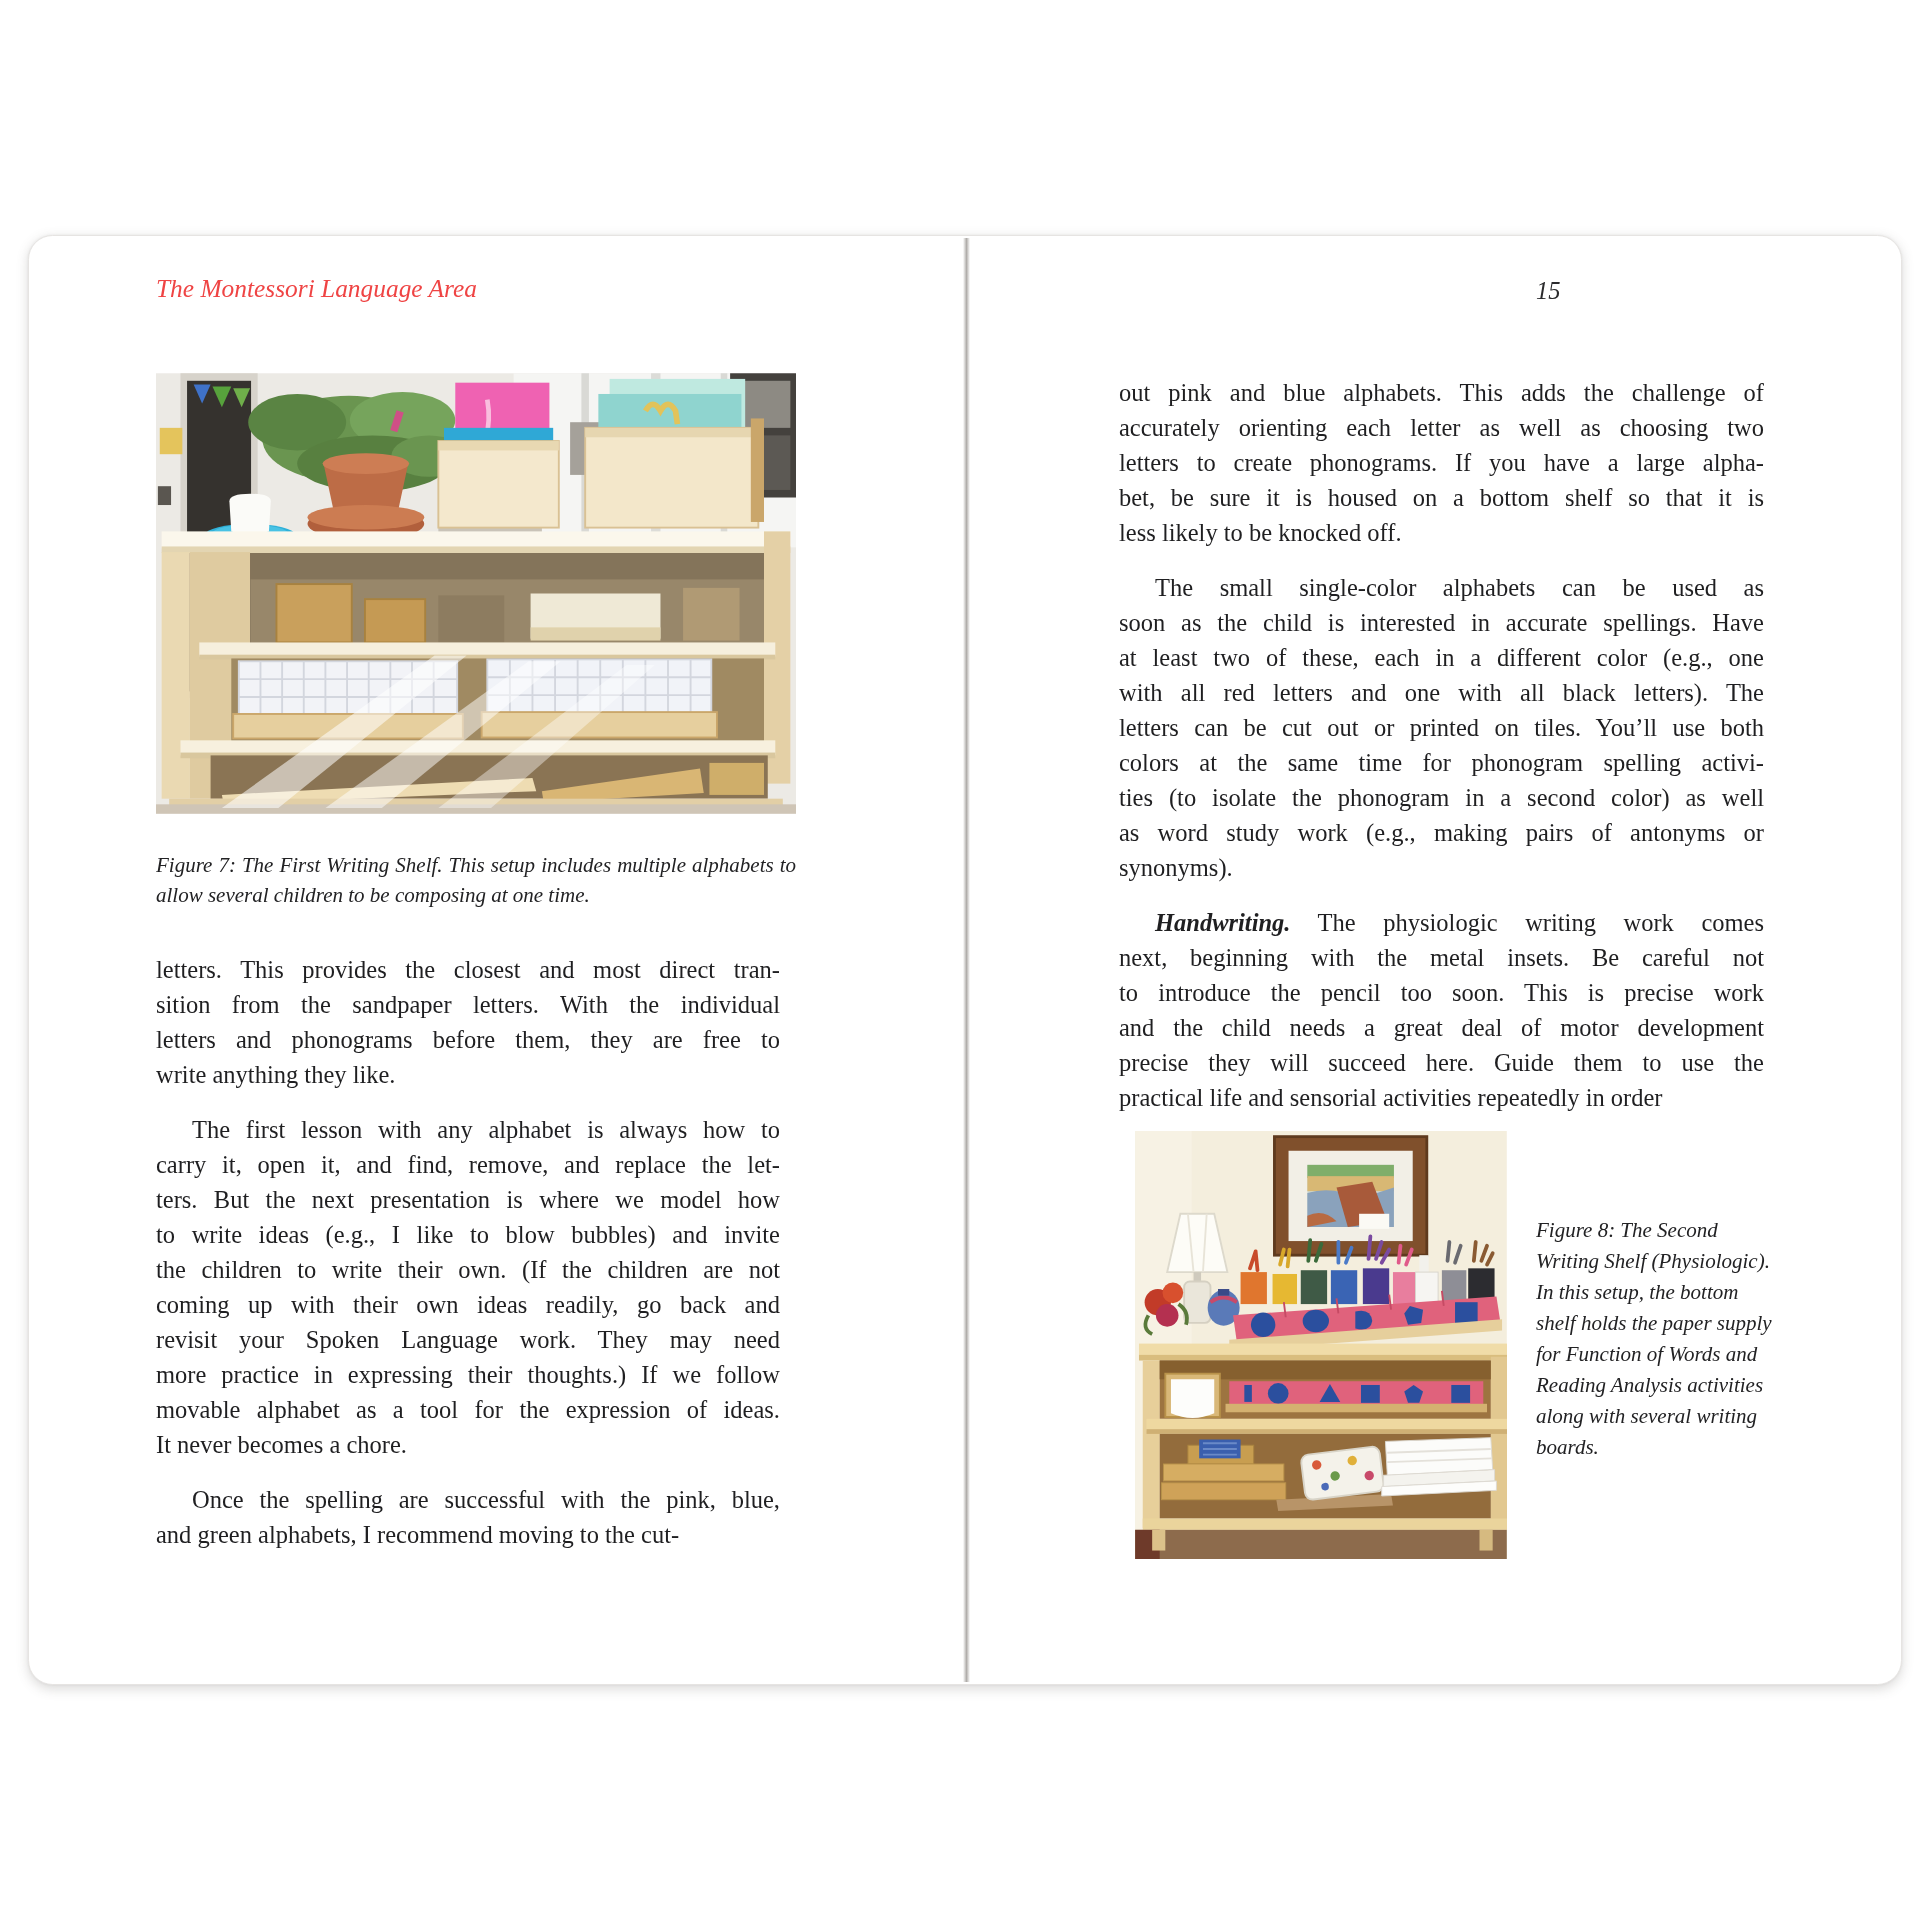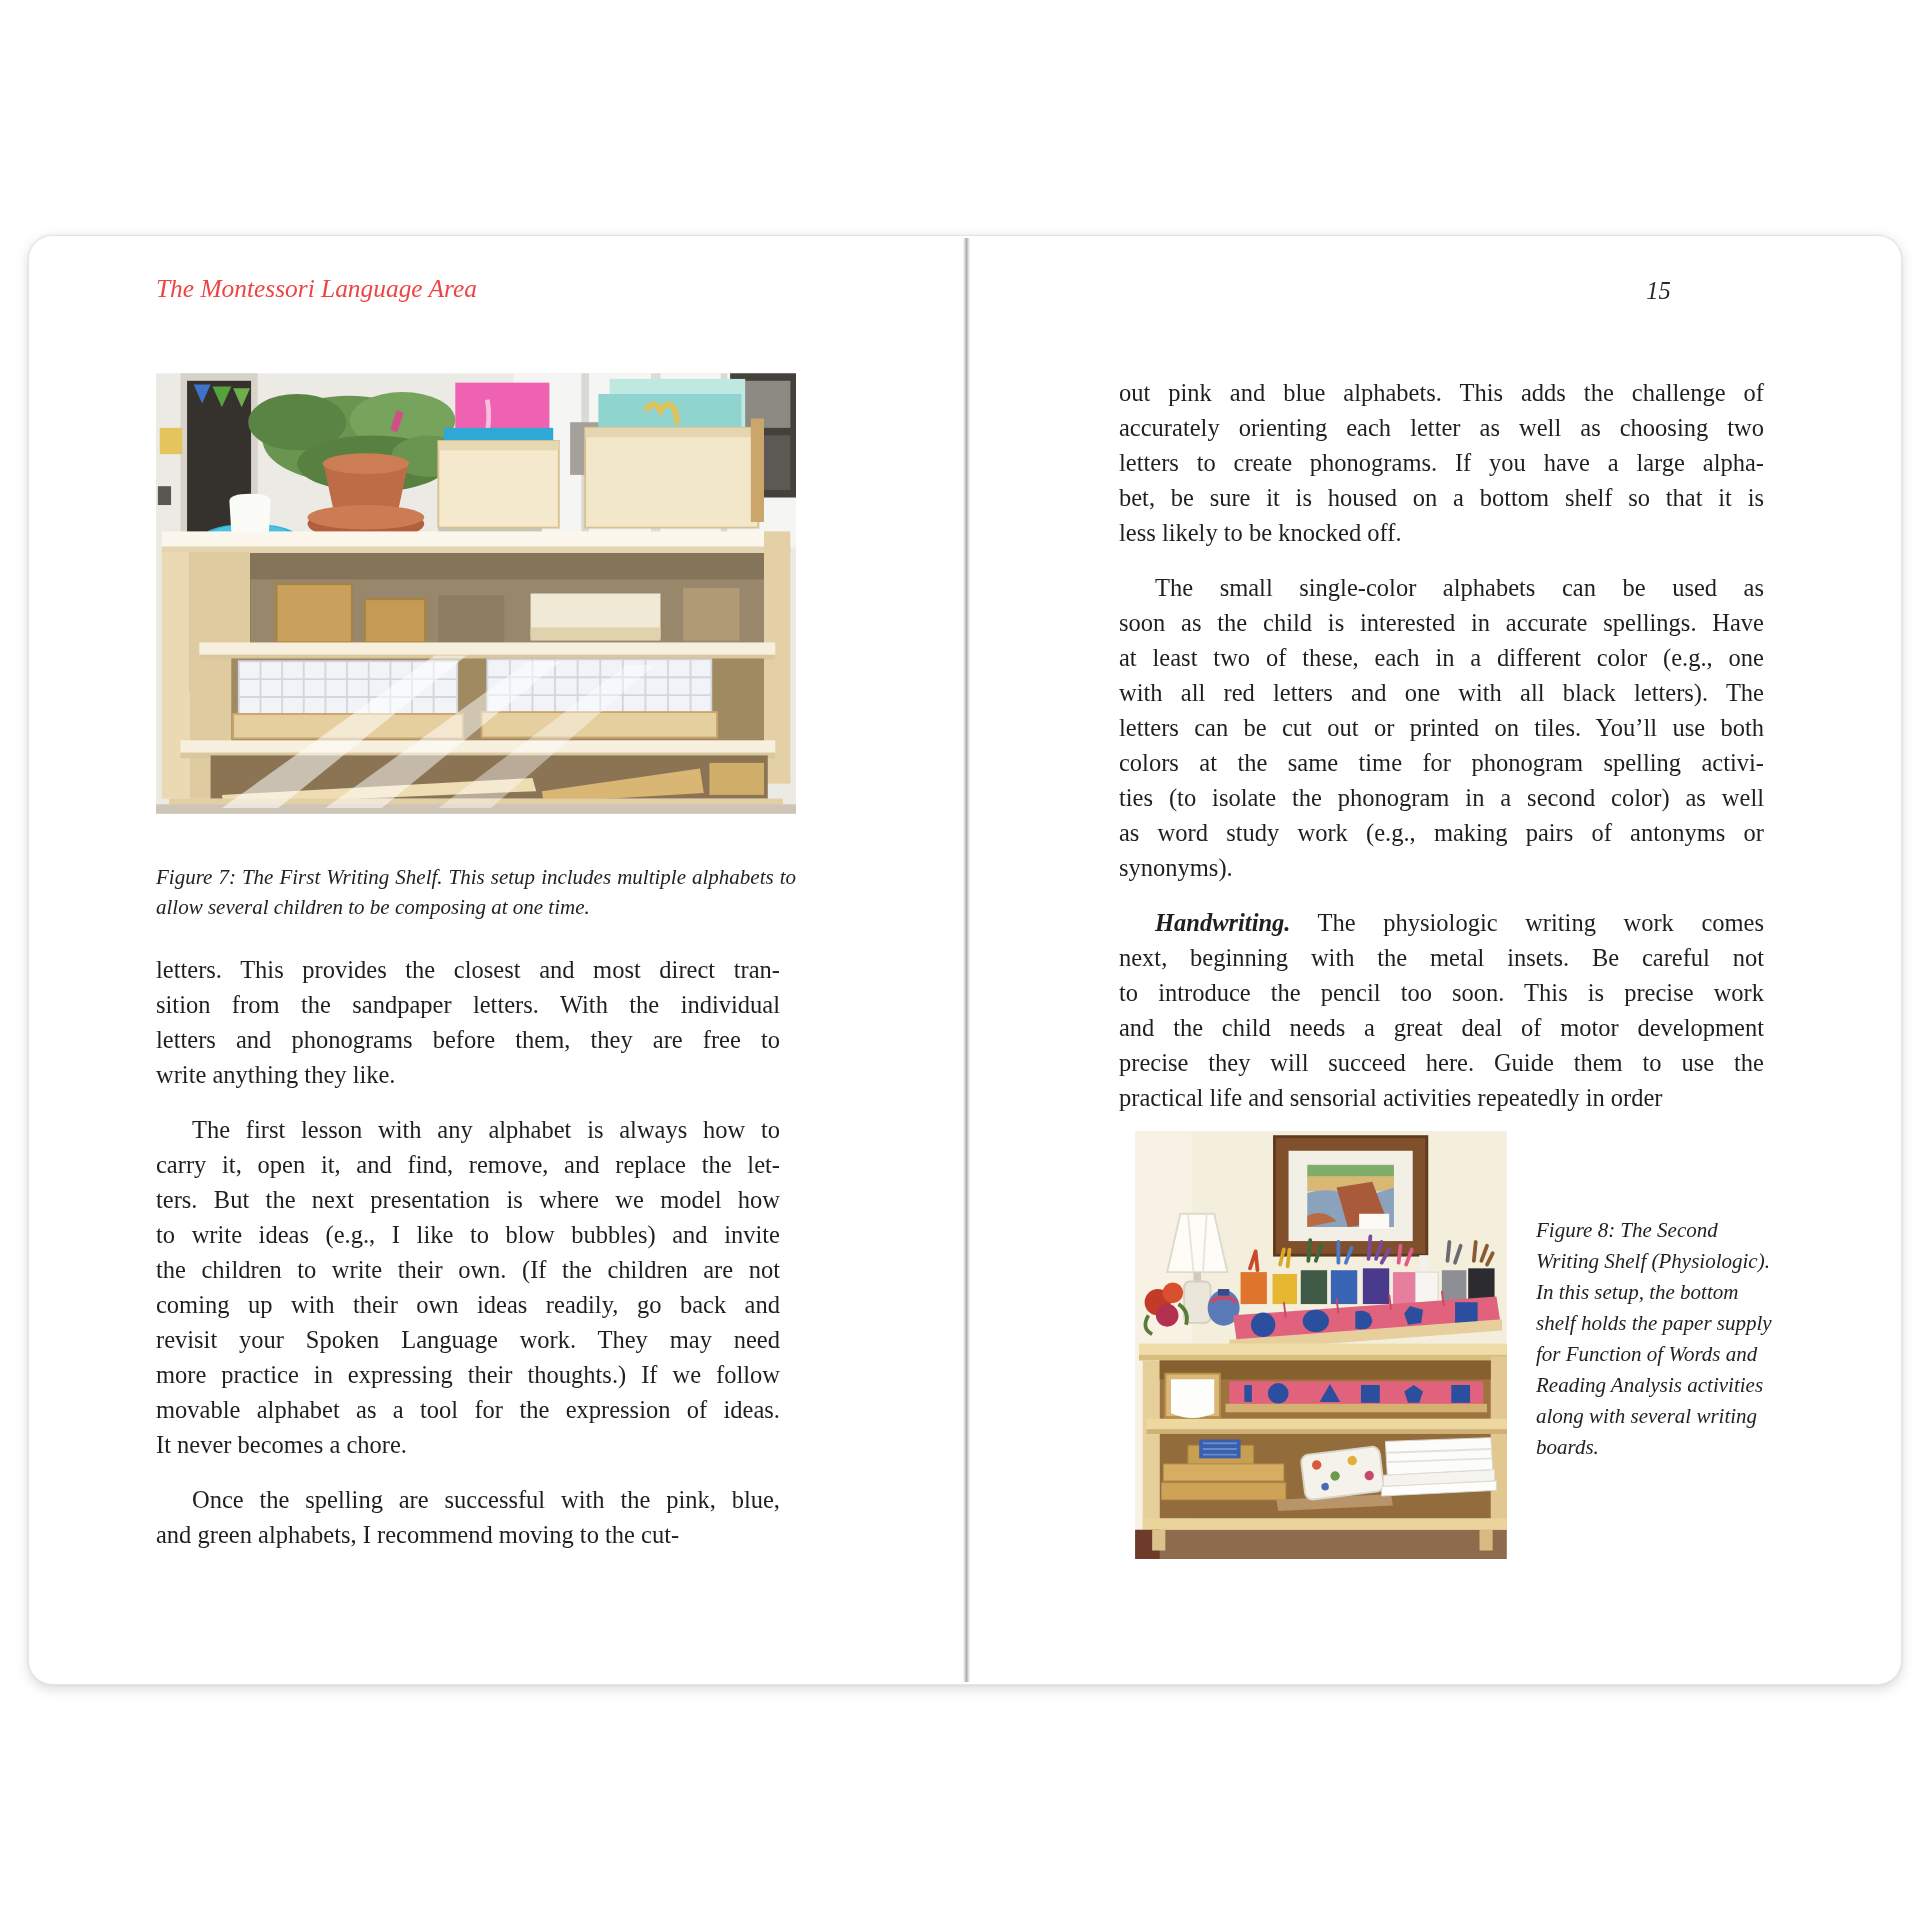--- a/index.html
+++ b/index.html
@@ -11,40 +11,40 @@
     font-family:"Liberation Serif", serif;color:#1f1f21;
   }
   .spine{
     position:absolute;left:934px;top:1.9px;width:6.6px;height:1444px;
     background:linear-gradient(to right, rgba(180,176,172,0) 0%, rgba(150,146,142,.75) 50%, rgba(180,176,172,0) 100%);
   }
   .running-head{
     position:absolute;left:127px;top:38px;font-style:italic;font-size:25.4px;color:#ef4444;
   }
   .page-number{
-    position:absolute;left:1507px;top:41px;width:245px;text-align:center;
+    position:absolute;left:1507px;top:41px;width:245px;text-align:left;
     font-style:italic;font-size:24.5px;color:#2b2b2d;
   }
   .photo{position:absolute;overflow:hidden;}
   .photo svg{display:block;}
   .fig7-photo{left:127px;top:137px;width:640px;height:441px;}
   .fig8-photo{left:1106px;top:895px;width:372px;height:428px;}
   .caption{position:absolute;font-style:italic;font-size:21px;line-height:30px;color:#222224;}
   .fig7-caption{left:127px;top:614px;width:640px;}
   .fig8-caption{left:1507px;top:979px;width:262px;line-height:31px;}
   .body-col{position:absolute;font-size:24.5px;line-height:35px;}
   .left-body{left:127px;top:716px;width:640px;}
   .right-body{left:1090px;top:139px;width:661px;}
   .para{margin:0 16px 20px 0;}
   .bl{text-align:justify;text-align-last:justify;height:35px;overflow:hidden;}
   .bl.last{text-align-last:left;}
   .bl.ind{text-indent:36px;}
   .lead{font-weight:bold;font-style:italic;}
   .cl{white-space:nowrap;overflow:hidden;}
-  .cl.just{text-align:justify;text-align-last:justify;white-space:normal;height:30px;margin-top:12px;}
+  .cl.just{text-align:justify;text-align-last:justify;white-space:normal;height:30px;}
 </style>
 </head>
 <body>
 
 <div class="spread">
 
   <div>
     <div class="running-head">The Montessori Language Area</div>
 
     <div class="photo fig7-photo">

